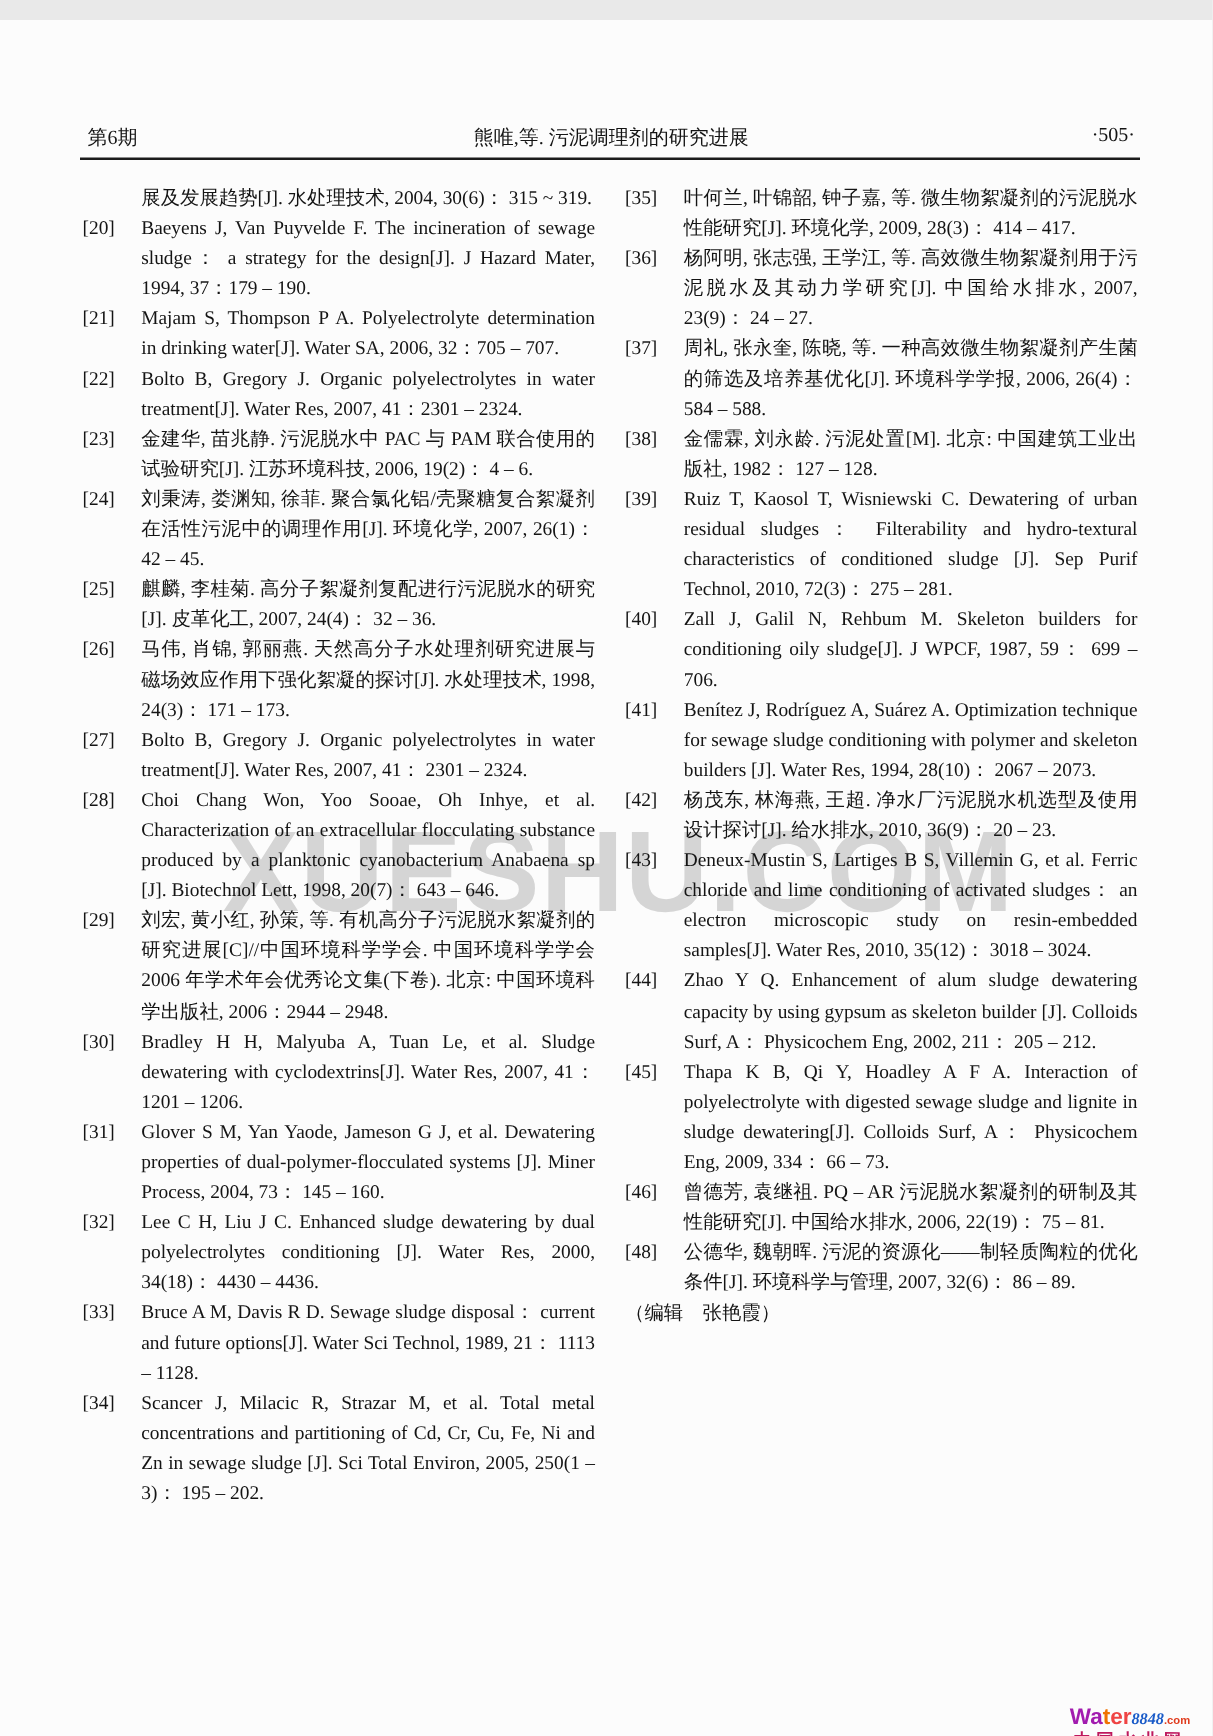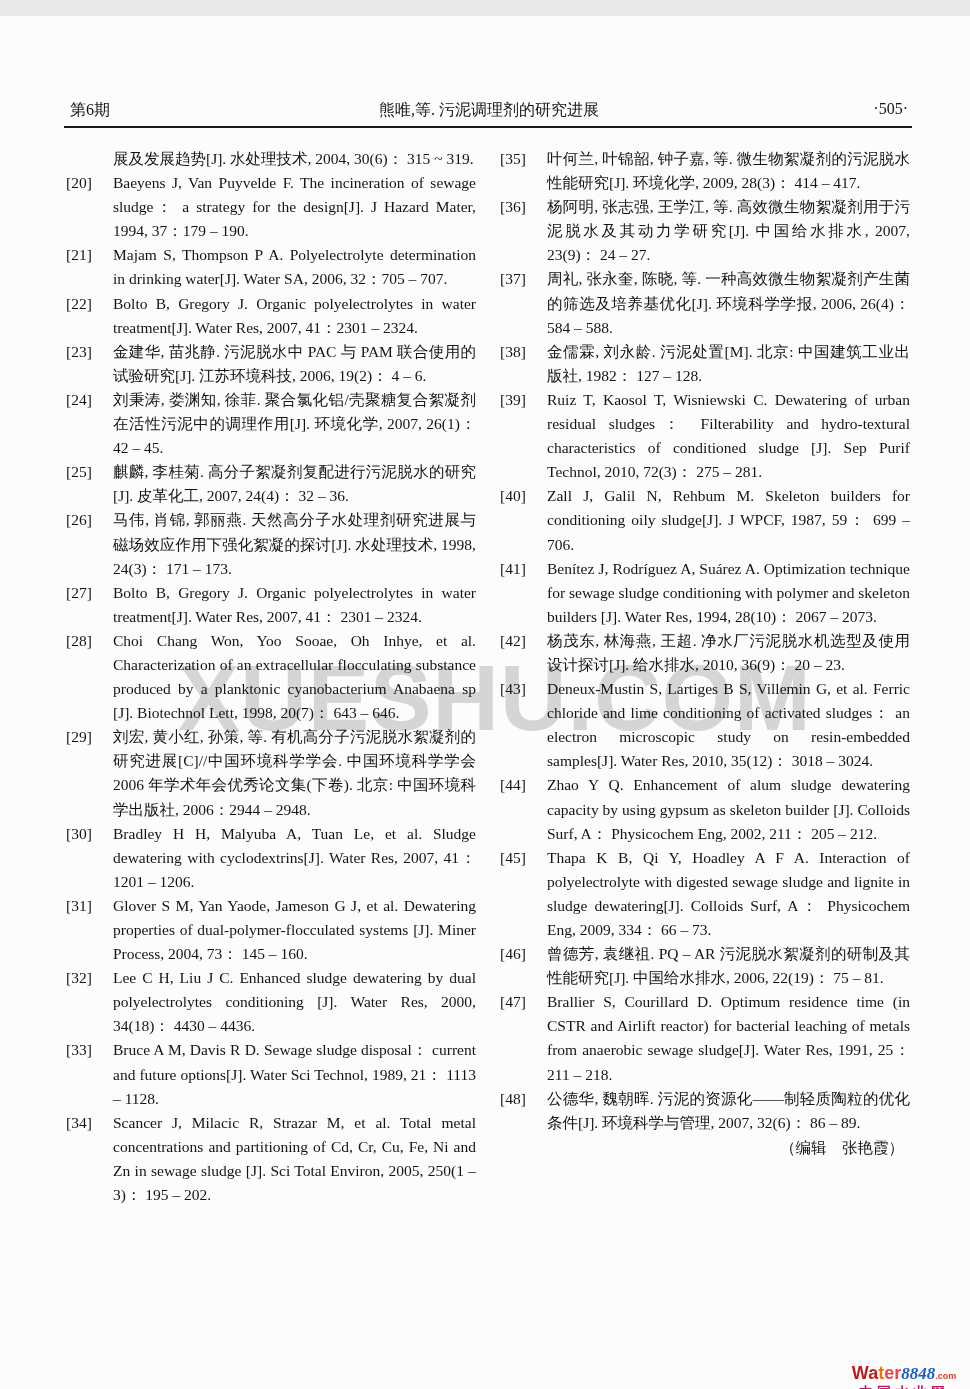--- a/index.html
+++ b/index.html
@@ -35,30 +35,30 @@
   }
   
   .columns {
     position:absolute; top:131px; left:66px; width:844px;
     display:flex; gap:24px; z-index:1;
   }
   .col { width:410px; font-size:15.5px; line-height:24.1px; }
   .ref-item { display:flex; }
   .ref-num  { flex:0 0 47px; }
   .ref-text { flex:1; text-align:justify; }
-  .editor-note { text-align:right; padding-right:6px; margin-top:1px;font-family:Liberation Serif, serif; }
+  .editor-note { text-align:left; padding-right:6px; margin-top:1px;font-family:Liberation Serif, serif; }
   
   .logo {
     position:absolute; right:3px; bottom:5px; width:126px;
     text-align:center; z-index:3;
     font-family:"Liberation Sans","DejaVu Sans",sans-serif;
     line-height:1.1;
   }
   .logo-line1 { font-size:18px; font-weight:bold; white-space:nowrap; }
-  .logo-part.num { font-family:"Liberation Serif",serif; font-style:italic; font-size:17px; }
+  .logo-part.num { font-family:"Liberation Serif",serif; font-style:italic; font-size:13px; }
   .logo-part.com { font-size:9px; font-weight:bold; }
   .logo-line2 { font-size:14px; font-weight:bold; letter-spacing:4px; margin-top:1px; white-space:nowrap; }
 </style>
 </head>
 <body>
 
 <div class="page">
 
   <div class="header">
     <span class="header-issue">第6期</span>
@@ -180,29 +180,25 @@
         </div>
         <div class="ref-item">
           <span class="ref-num">[45]</span>
           <span class="ref-text">Thapa K B, Qi Y, Hoadley A F A. Interaction of polyelectrolyte with digested sewage sludge and lignite in sludge dewatering[J]. Colloids Surf, A： Physicochem Eng, 2009, 334： 66 – 73.</span>
         </div>
         <div class="ref-item">
           <span class="ref-num">[46]</span>
           <span class="ref-text">曾德芳, 袁继祖. PQ – AR 污泥脱水絮凝剂的研制及其性能研究[J]. 中国给水排水, 2006, 22(19)： 75 – 81.</span>
         </div>
         <div class="ref-item">
-          <span class="ref-num">[47]</span>
-          <span class="ref-text">Brallier S, Courillard D. Optimum residence time (in CSTR and Airlift reactor) for bacterial leaching of metals from anaerobic sewage sludge[J]. Water Res, 1991, 25： 211 – 218.</span>
-        </div>
-        <div class="ref-item">
           <span class="ref-num">[48]</span>
           <span class="ref-text">公德华, 魏朝晖. 污泥的资源化——制轻质陶粒的优化条件[J]. 环境科学与管理, 2007, 32(6)： 86 – 89.</span>
         </div>
         <div class="editor-note">（编辑　张艳霞）</div>
       </div>
   </div>
 
   <div class="logo">
-    <div class="logo-line1" id="logo-line1"><span class="logo-part" style="color: #b91c1c;">Wa</span><span class="logo-part" style="color: rgb(240, 115, 0);">t</span><span class="logo-part" style="color: #ef4444;">er</span><span class="logo-part num" style="color: rgb(26, 91, 200);">8848</span><span class="logo-part com" style="color: rgb(224, 60, 30); text-align: center;">.com</span></div>
+    <div class="logo-line1" id="logo-line1"><span class="logo-part" style="color: #a21caf;">Wa</span><span class="logo-part" style="color: rgb(240, 115, 0);">t</span><span class="logo-part" style="color: #ef4444;">er</span><span class="logo-part num" style="color: rgb(26, 91, 200);">8848</span><span class="logo-part com" style="color: rgb(224, 60, 30); text-align: center;">.com</span></div>
     <div class="logo-line2" style="color: #be185d;">中国水业网</div>
   </div>
 
 </div>
 
 </body></html>

